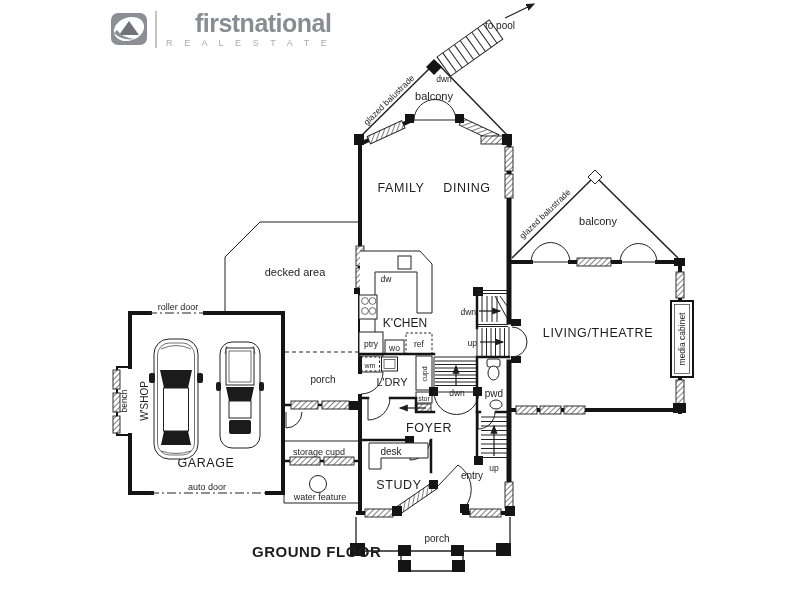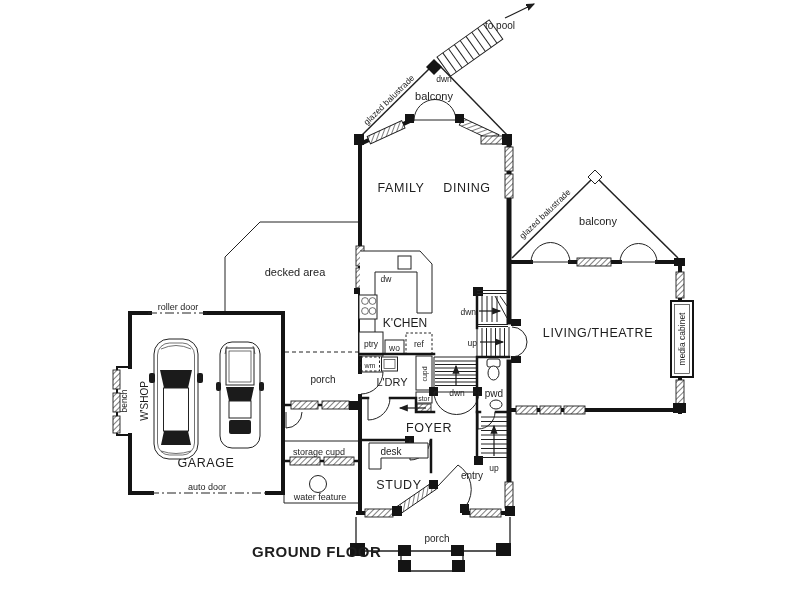--- a/index.html
+++ b/index.html
@@ -33,20 +33,33 @@
   .t9{font-size:9px;}
   .t85{font-size:8.5px;}
   .t7{font-size:7px;}
   .title{font-size:15px;font-weight:bold;text-anchor:start;letter-spacing:0.5px;}
 </style>
 </head>
 <body>
 
 <div id="stage">
 
+  <div class="logo">
+    <svg width="38" height="38" viewBox="0 0 38 38">
+      <rect x="1" y="3" width="36" height="32" rx="7" fill="#8d8e93"></rect>
+      <ellipse cx="19" cy="19" rx="15.5" ry="11.5" transform="rotate(-20 19 19)" fill="#ffffff"></ellipse>
+      <path d="M19,11 L29,25 L9,25 Z" fill="#717277"></path>
+      <path d="M4,23 Q12,31 25,29 Q12,28 7,20 Z" fill="#8d8e93"></path>
+    </svg>
+    <div class="sep"></div>
+    <div class="tb">
+      <span class="brand">firstnational</span>
+      <span class="tagline">R E A L   E S T A T E</span>
+    </div>
+  </div>
 
   <svg class="plan" width="800" height="600" viewBox="0 0 800 600">
     <defs>
       <pattern id="winpat" width="4" height="4" patternUnits="userSpaceOnUse" patternTransform="rotate(45)">
         <rect width="4" height="4" fill="#ffffff"></rect>
         <line x1="0" y1="0" x2="0" y2="4" stroke="#3a3a3a" stroke-width="1.3"></line>
       </pattern>
       <marker id="arr" markerWidth="9" markerHeight="8" refX="6.5" refY="3" orient="auto">
         <path d="M0,0 L7.5,3 L0,6 Z" fill="#1d1d1d"></path>
       </marker>

